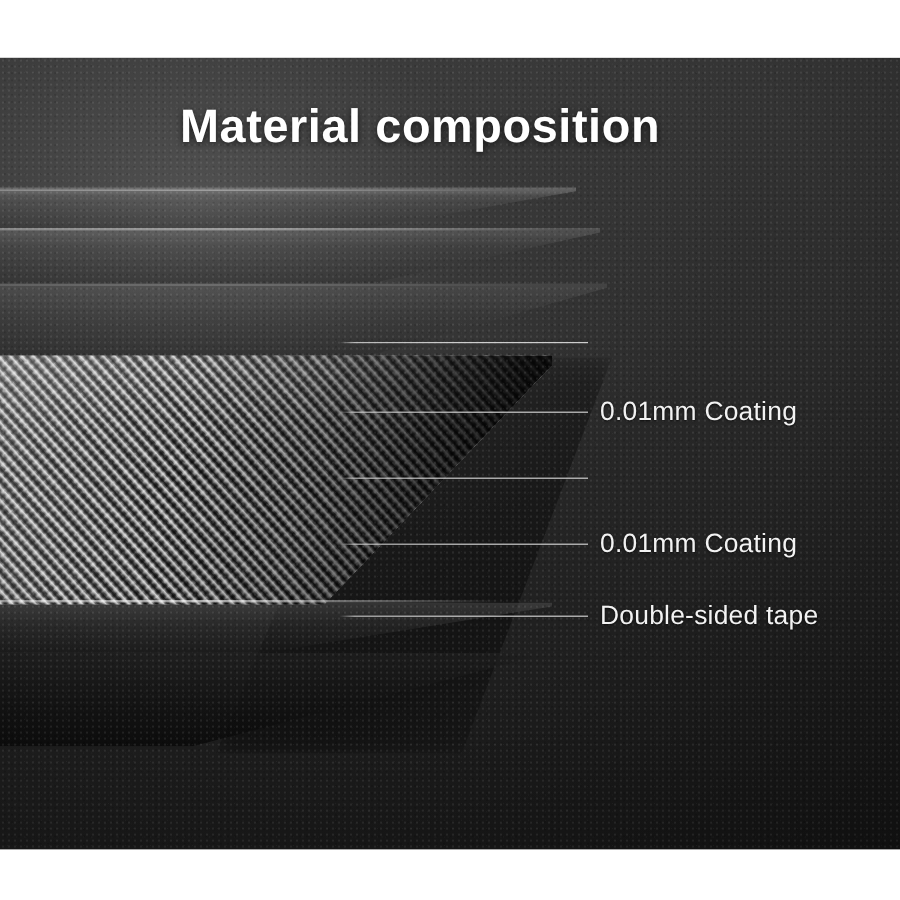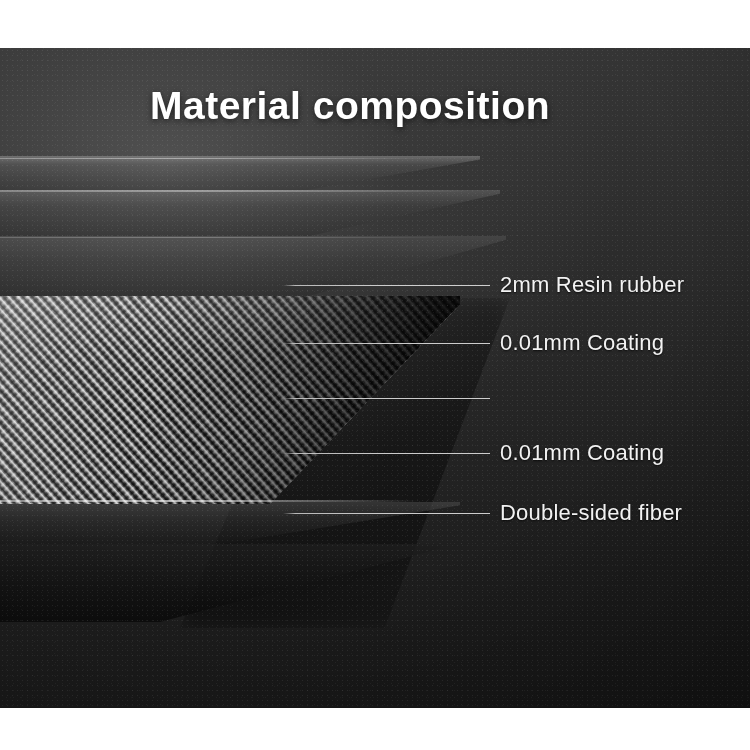--- a/index.html
+++ b/index.html
@@ -273,27 +273,26 @@
                                                   rgba(0,0,0,.70) 70%,rgba(0,0,0,0) 100%);
                 -webkit-clip-path:polygon(42% 0,100% 0,62% 100%,0 100%);
                         clip-path:polygon(42% 0,100% 0,62% 100%,0 100%);"></div>
 
     <div id="grain"></div>
     <div id="vignette"></div>
 
     <div id="title">Material composition</div>
 
     <div class="leader" style="left:283px; top:237px; width:207px;"></div>
-    <div class="lbl" style="left:500px; top:225px;">2mm Resin rubber</div>
 
     <div class="leader" style="left:283px; top:295px; width:207px;"></div>
     <div class="lbl" style="left:500px; top:283px;">0.01mm Coating</div>
 
     <div class="leader" style="left:283px; top:350px; width:207px;"></div>
 
     <div class="leader" style="left:283px; top:405px; width:207px;"></div>
     <div class="lbl" style="left:500px; top:393px;">0.01mm Coating</div>
 
     <div class="leader" style="left:283px; top:465px; width:207px;"></div>
-    <div class="lbl" style="left:500px; top:453px;">Double-sided fiber</div>
+    <div class="lbl" style="left:500px; top:453px;">Double-sided tape</div>
 
   </div>
 </div>
 
 </body></html>

